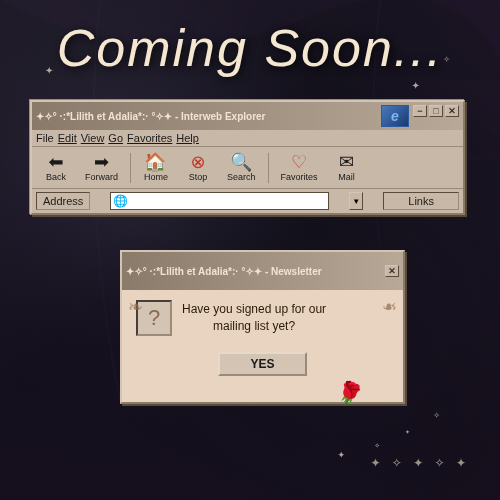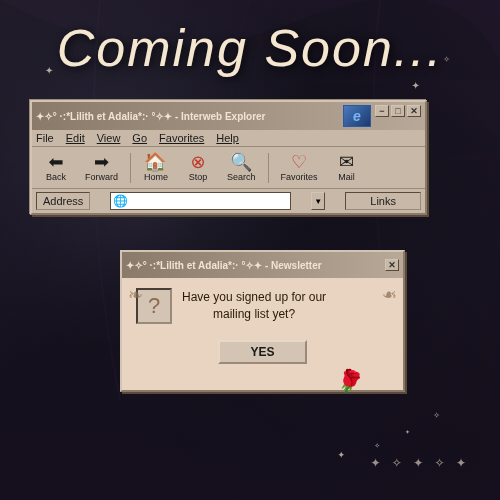--- a/index.html
+++ b/index.html
@@ -55,21 +55,21 @@
       font-size: 10px;
       opacity: 0.7;
       z-index: 5;
     }
 
     
     .ie-window {
       position: absolute;
       top: 100px;
       left: 30px;
-      width: 397px;
+      width: 435px;
       background: #c8b8a8;
       border: 2px solid #8a7a6a;
       border-top: 2px solid #d4c4b4;
       border-left: 2px solid #d4c4b4;
       box-shadow: 2px 2px 0 #5a4a3a, -1px -1px 0 #9a8a7a;
       z-index: 20;
     }
 
     .ie-titlebar {
       background: linear-gradient(to right, #8a7a6a, #b8a898);
@@ -113,21 +113,21 @@
 
     .win-btn.close {
       background: #c8b8a8;
     }
 
     .ie-menubar {
       background: #c8b8a8;
       padding: 2px 4px;
       font-size: 11px;
       display: flex;
-      gap: 12px;
+      gap: 4px;
       color: #1a1a1a;
       border-bottom: 1px solid #9a8a7a;
     }
 
     .ie-menubar span {
       cursor: pointer;
       text-decoration: underline;
     }
     .ie-menubar span:first-child {
       text-decoration: none;
@@ -235,21 +235,21 @@
       border-top: 2px solid #d4c4b4;
       border-left: 2px solid #d4c4b4;
       box-shadow: 2px 2px 0 #5a4a3a;
       z-index: 30;
     }
 
     .popup-titlebar {
       background: linear-gradient(to right, #8a7a6a, #b8a898);
       color: #f0e4d0;
       font-size: 10px;
-      padding: 7px 4px;
+      padding: 13px 4px;
       display: flex;
       align-items: center;
       justify-content: space-between;
       font-weight: bold;
     }
 
     .popup-titlebar-left {
       display: flex;
       align-items: center;
       gap: 4px;

